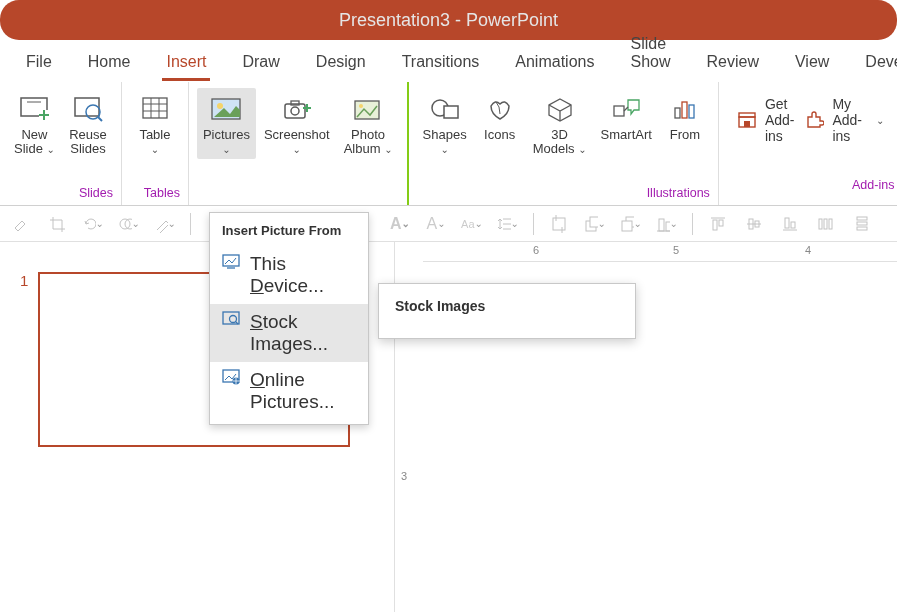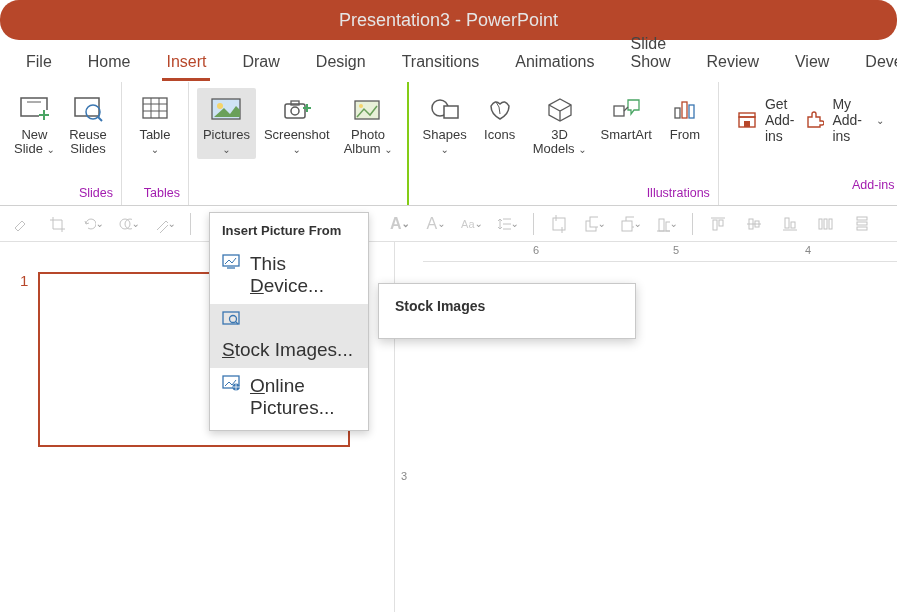--- a/index.html
+++ b/index.html
@@ -30,21 +30,21 @@
   .thumb { width:312px; height:175px; border:2px solid #b7472a; background:#fff;}
   .canvas-zone { flex:1; position:relative; background:#fff;}
   .ruler-h { height:20px; border-bottom:1px solid #e0e0e0; position:relative; font-size:11px; color:#888; margin-left:28px;}
   .ruler-h .tick { position:absolute; top:2px;}
   .ruler-v { position:absolute; left:2px; top:38px; bottom:0; width:20px; border-right:0; font-size:11px; color:#888;}
   .ruler-v .tick { position:absolute; left:4px;}
   
   .dropdown { position:absolute; left:209px; top:180px; width:160px; background:#fff; border:1px solid #c8c8c8; box-shadow:0 3px 8px rgba(0,0,0,0.18); z-index:20; padding-bottom:4px;margin-top:32px;}
   .dropdown-title { font-size:13px; font-weight:600; padding:10px 12px 8px 12px; color:#333;}
   .dd-item { display:flex; gap:10px; padding:7px 12px; font-size:19px; color:#333; cursor:pointer;}
-  .dd-item.hover { background:#e6e6e6;flex-direction:column;}
+  .dd-item.hover { background:#e6e6e6;}
   .dd-ico { width:18px; height:18px; flex-shrink:0;}
   .underline-letter { text-decoration: underline; }
   
   .tooltip { position:absolute; left:378px; top:283px; width:258px; background:#fff; border:1px solid #c8c8c8; box-shadow:0 3px 10px rgba(0,0,0,0.2); padding:14px 16px; z-index:30;}
   .tooltip-title { font-weight:600; font-size:14px; color:#333; margin-bottom:10px;}
   .tooltip-body { font-size:13.5px; color:#555; line-height:1.45;}
   
   svg { display:block; }
 </style>
 </head>

